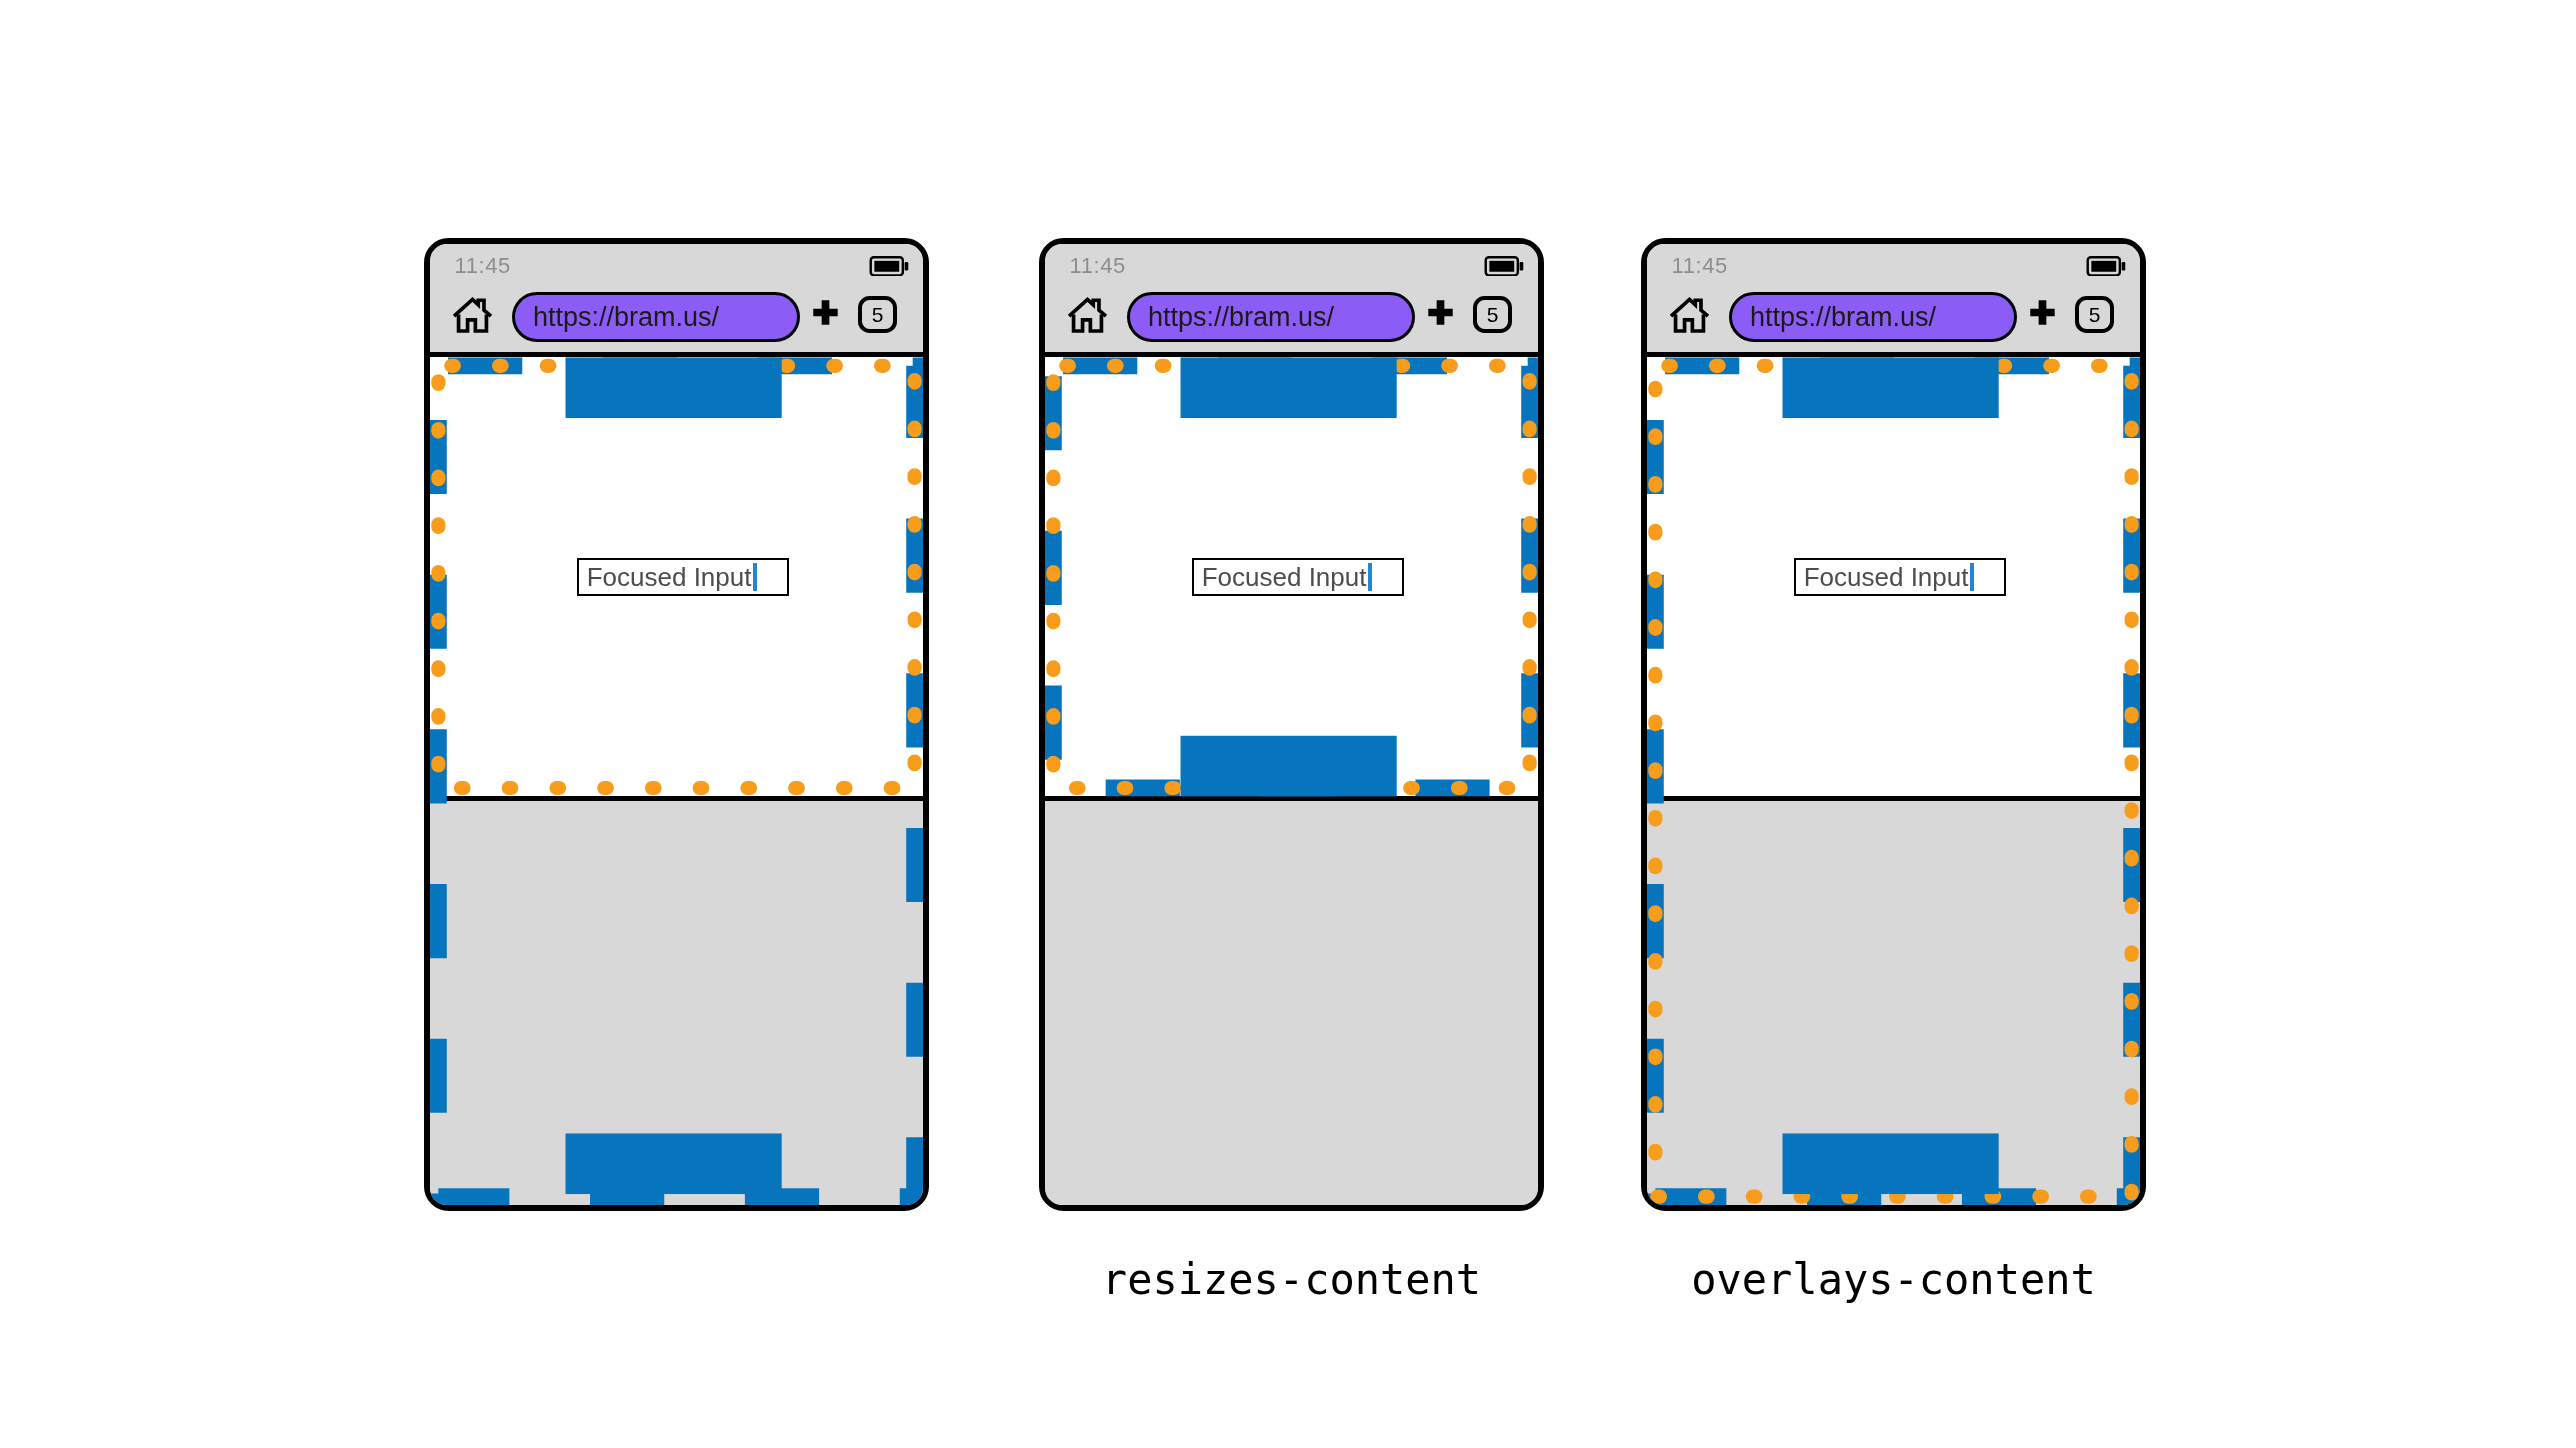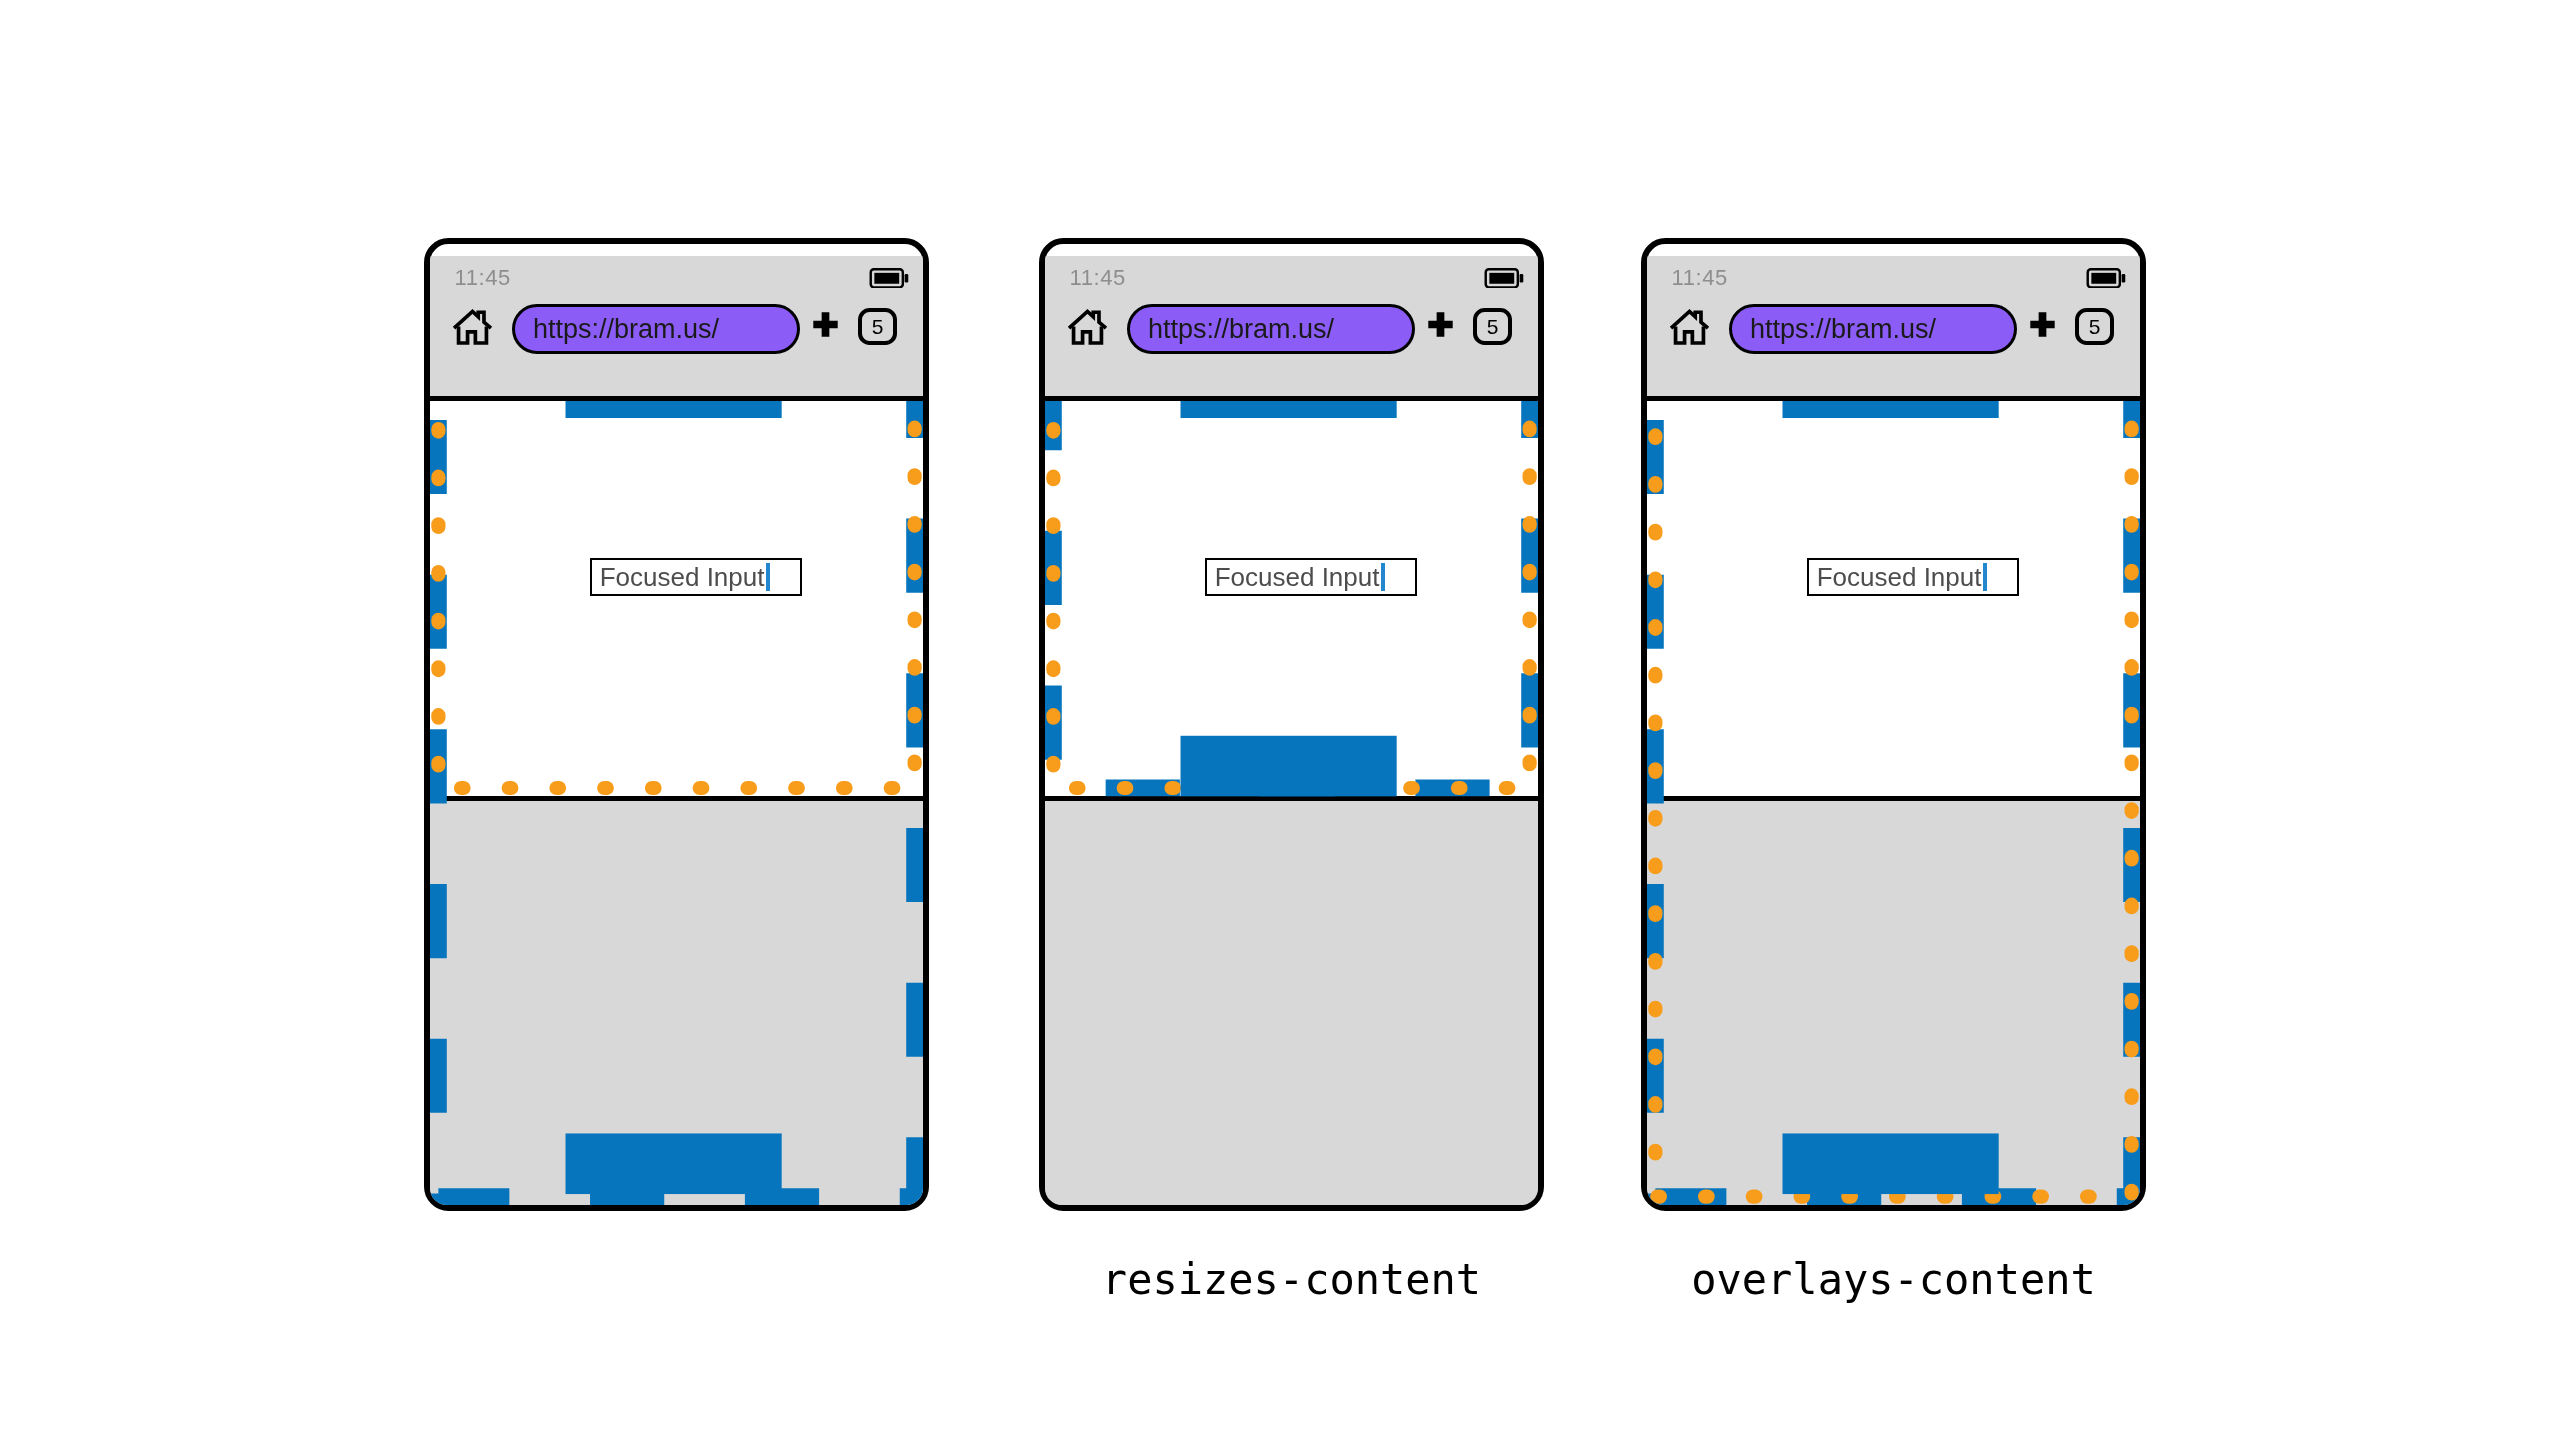--- a/index.html
+++ b/index.html
@@ -6,21 +6,21 @@
   .canvas{position:relative;width:2576px;height:1449px;background:#ffffff;
           font-family:"Liberation Sans",sans-serif;overflow:hidden;}
 
   
   .phone{position:absolute;top:238px;width:505px;height:973px;box-sizing:border-box;
          border:6.4px solid #000;border-radius:24.5px;background:#fff;}
   .phone.p0{left:424px}.phone.p1{left:1039px}.phone.p2{left:1641px}
   .screen{position:absolute;inset:0;border-radius:16.7px;overflow:hidden;}
 
   
-  .chrome{position:absolute;top:12px;left:0;right:0;height:145px;background:#d8d8d8;
+  .chrome{position:absolute;top:0;left:0;right:0;height:113px;background:#d8d8d8;
           border-bottom:5.2px solid #000;box-sizing:border-box;}
   .time{position:absolute;left:24.5px;top:9px;font-size:22px;color:#8e8e8e;letter-spacing:0.6px;}
   .battery{position:absolute;right:13px;top:11.6px;width:41px;height:20.6px;}
   .home{position:absolute;left:22px;top:49px;width:41px;height:44px;}
   .pill{position:absolute;left:82px;top:48px;width:288px;height:50px;box-sizing:border-box;
         background:#8b5cf6;border:3.2px solid #000;border-radius:28px;
         display:flex;align-items:center;padding-left:18px;}
   .pill span{font-size:27px;color:#1a1a1a;}
   .plus{position:absolute;left:382px;top:55px;width:27px;height:27px;}
   .tabs{position:absolute;left:428px;top:52px;width:39px;height:37px;box-sizing:border-box;
@@ -30,21 +30,21 @@
 
   
   .content{position:absolute;top:113px;left:0;right:0;height:438px;background:#ffffff;}
   .keyboard{position:absolute;top:552px;left:0;right:0;bottom:0;background:#d8d8d8;
             border-top:5.2px solid #000;box-sizing:border-box;}
   .overlay{position:absolute;inset:0;width:100%;height:100%;}
   .lv{fill:none;stroke:#0675bd;stroke-width:26;stroke-dasharray:115 125;stroke-dashoffset:225;}
   .vv{fill:none;stroke:#f89c1b;stroke-width:22;stroke-dasharray:4 70;stroke-dashoffset:54;stroke-linecap:round;}
   .block{fill:#0675bd;}
 
-  .inputbox{position:absolute;left:160px;top:314px;width:212px;height:38px;box-sizing:border-box;
+  .inputbox{position:absolute;left:147px;top:314px;width:212px;height:38px;box-sizing:border-box;
             background:#fff;border:2.6px solid #000;display:flex;align-items:center;padding-left:7.7px;}
   .inputbox .txt{font-size:26px;color:#4d4d4d;white-space:pre;}
   .caret{display:inline-block;width:3.2px;height:28px;background:#2287cf;margin-left:1.9px;}
 
   
   .label{position:absolute;top:1255px;width:505px;text-align:center;
          font-family:"DejaVu Sans Mono",monospace;font-size:42px;color:#000;}
   .label.p0{left:424px}.label.p1{left:1039px}.label.p2{left:1641px}
 
   .icon-stroke{stroke:#000;fill:none;}

